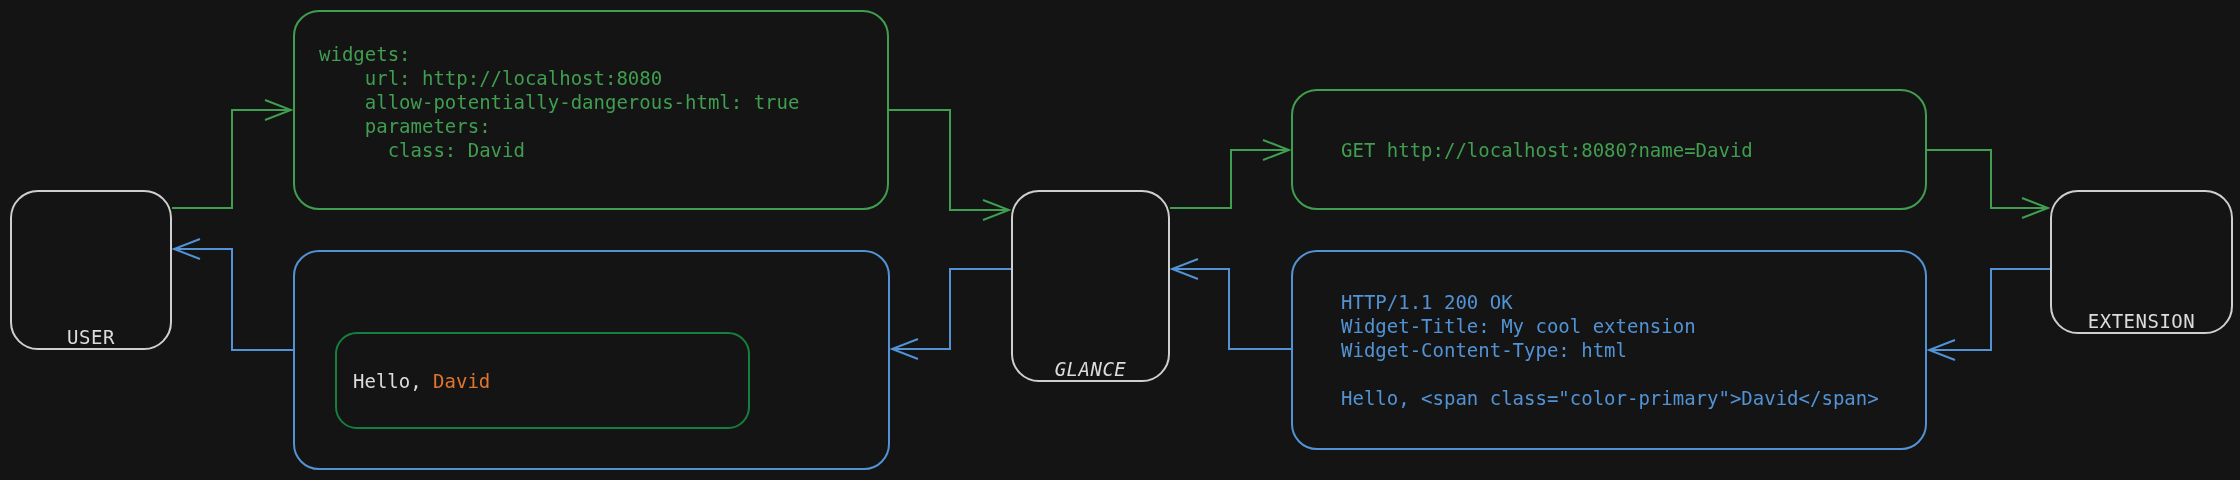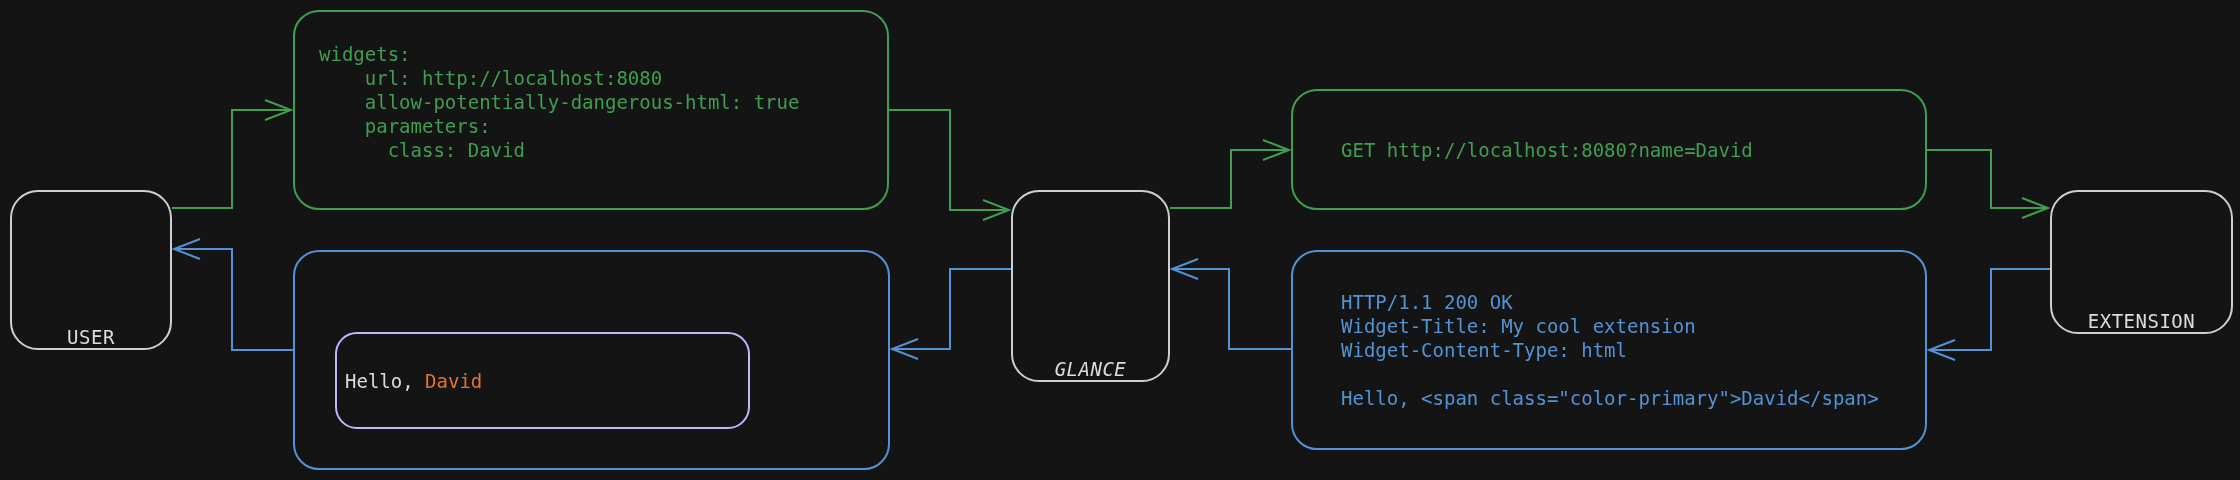--- a/index.html
+++ b/index.html
@@ -35,22 +35,22 @@
   .green-box{border-color:var(--green);color:var(--green);}
   .blue-box{border-color:var(--blue);color:var(--blue);}
   #config-box{left:293px;top:10px;width:596px;height:200px;padding:30px 5px 0 24px;}
   #request-box{left:1291px;top:89px;width:636px;height:121px;display:flex;align-items:center;padding-left:48px;}
   #response-box{left:1291px;top:250px;width:636px;height:200px;padding:38px 4px 0 48px;}
   #widget-box{left:293px;top:250px;width:597px;height:220px;color:var(--text-white);}
   .code-line{height:24px;line-height:24px;white-space:pre;}
   .single-line{white-space:pre;}
   #widget-inner-box{
     position:absolute;left:40px;top:80px;width:415px;height:97px;box-sizing:border-box;
-    border:2px solid #c4b5fd;border-radius:22px;
-    display:flex;align-items:center;padding-left:8px;
+    border:2px solid #15803d;border-radius:22px;
+    display:flex;align-items:center;padding-left:16px;
   }
   .widget-greeting{white-space:pre;color:var(--text-white);}
   .name-accent{color:var(--orange);}
   
   #arrow-layer{position:absolute;left:0;top:0;width:2240px;height:480px;pointer-events:none;}
   .arrow{fill:none;stroke-width:2px;}
   .stroke-green{stroke:var(--green);}
   .stroke-blue{stroke:var(--blue);}
 </style>
 </head>

